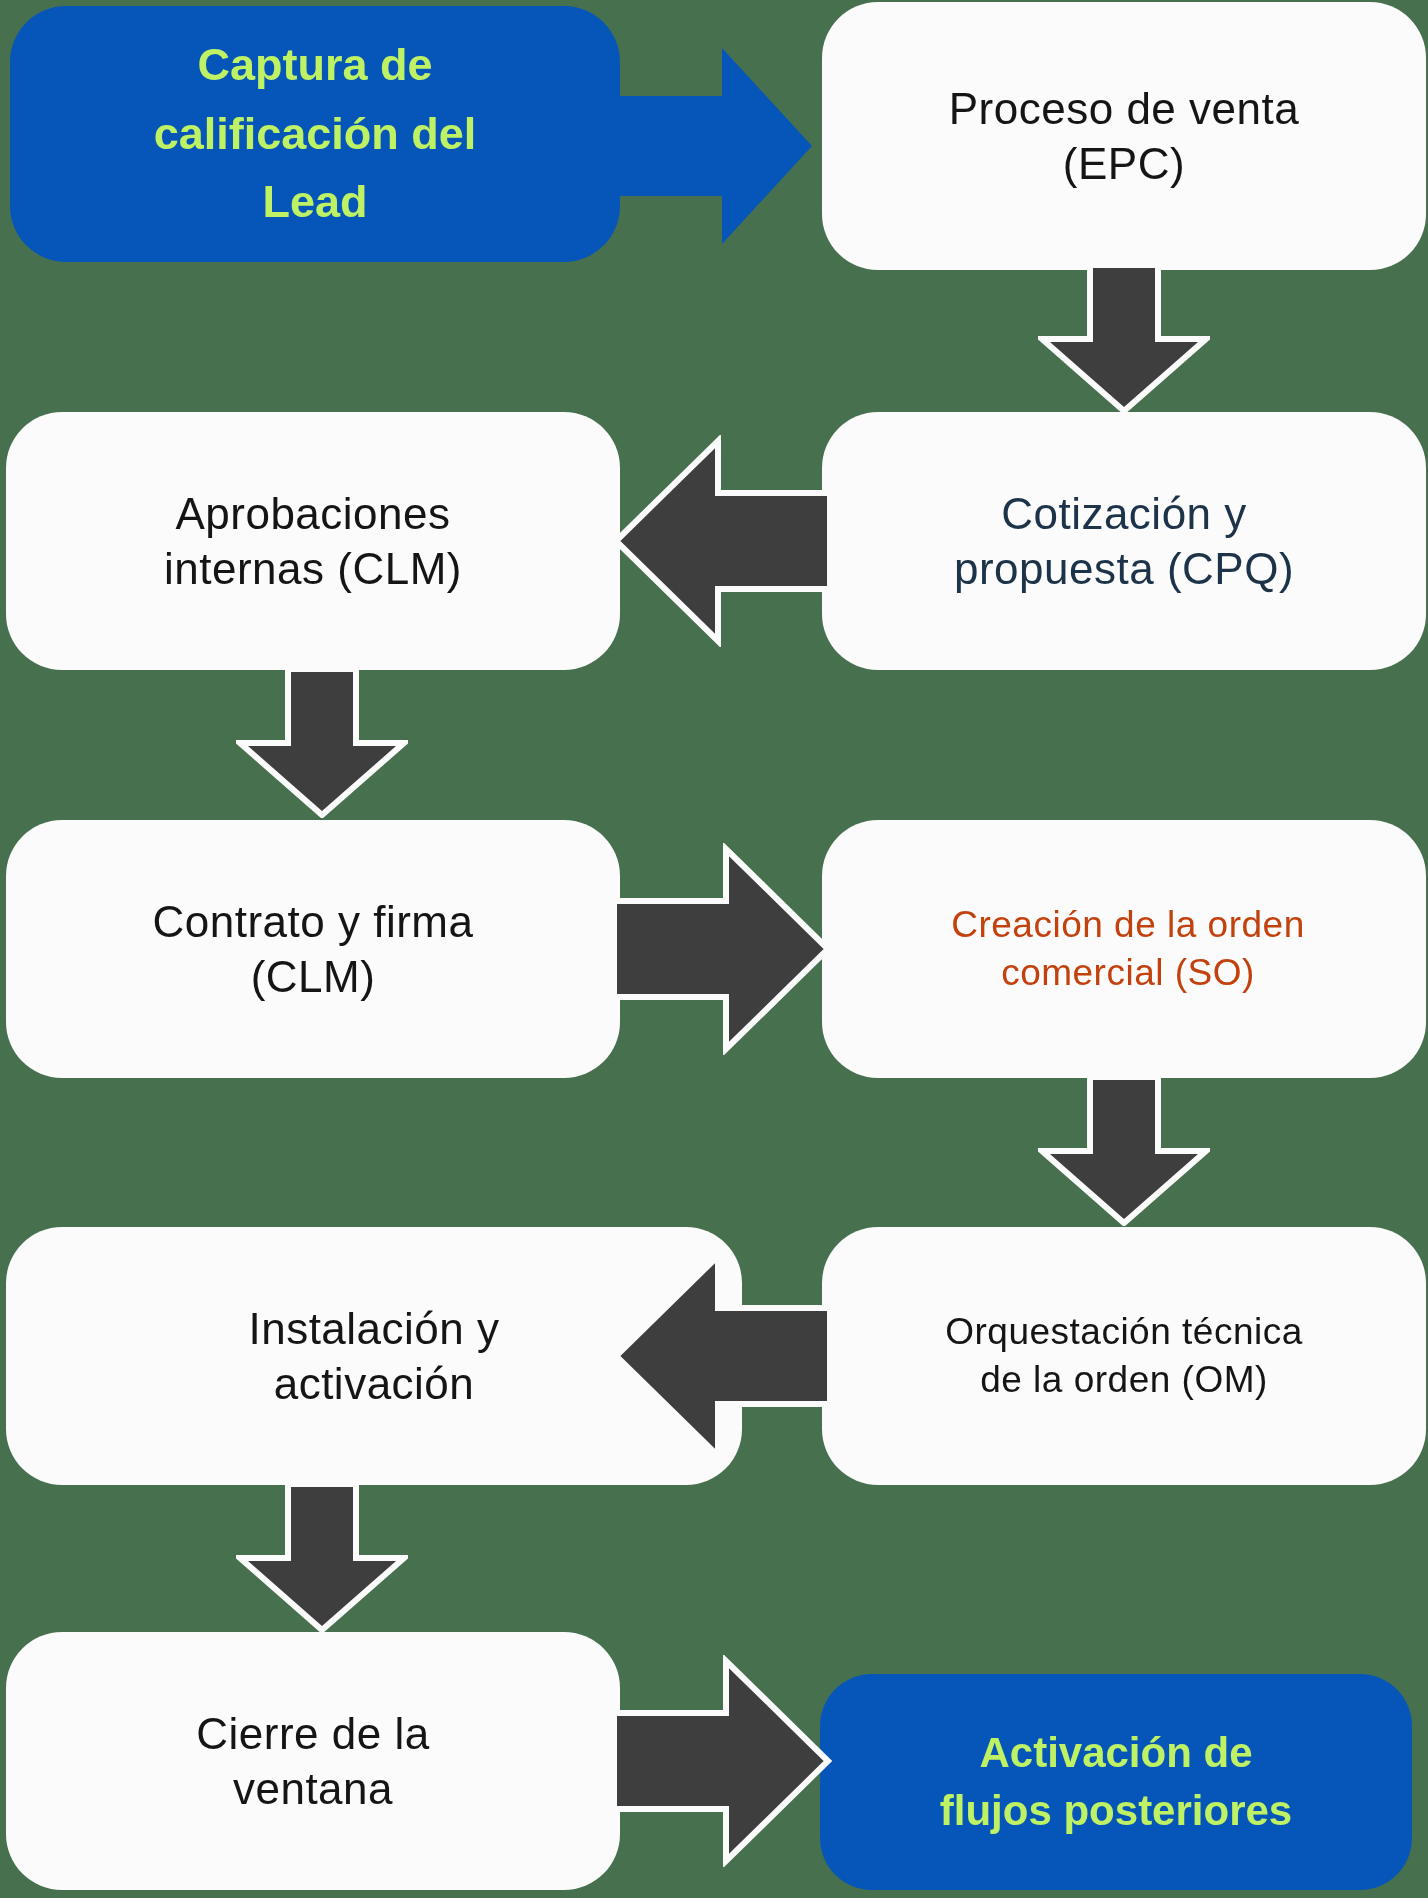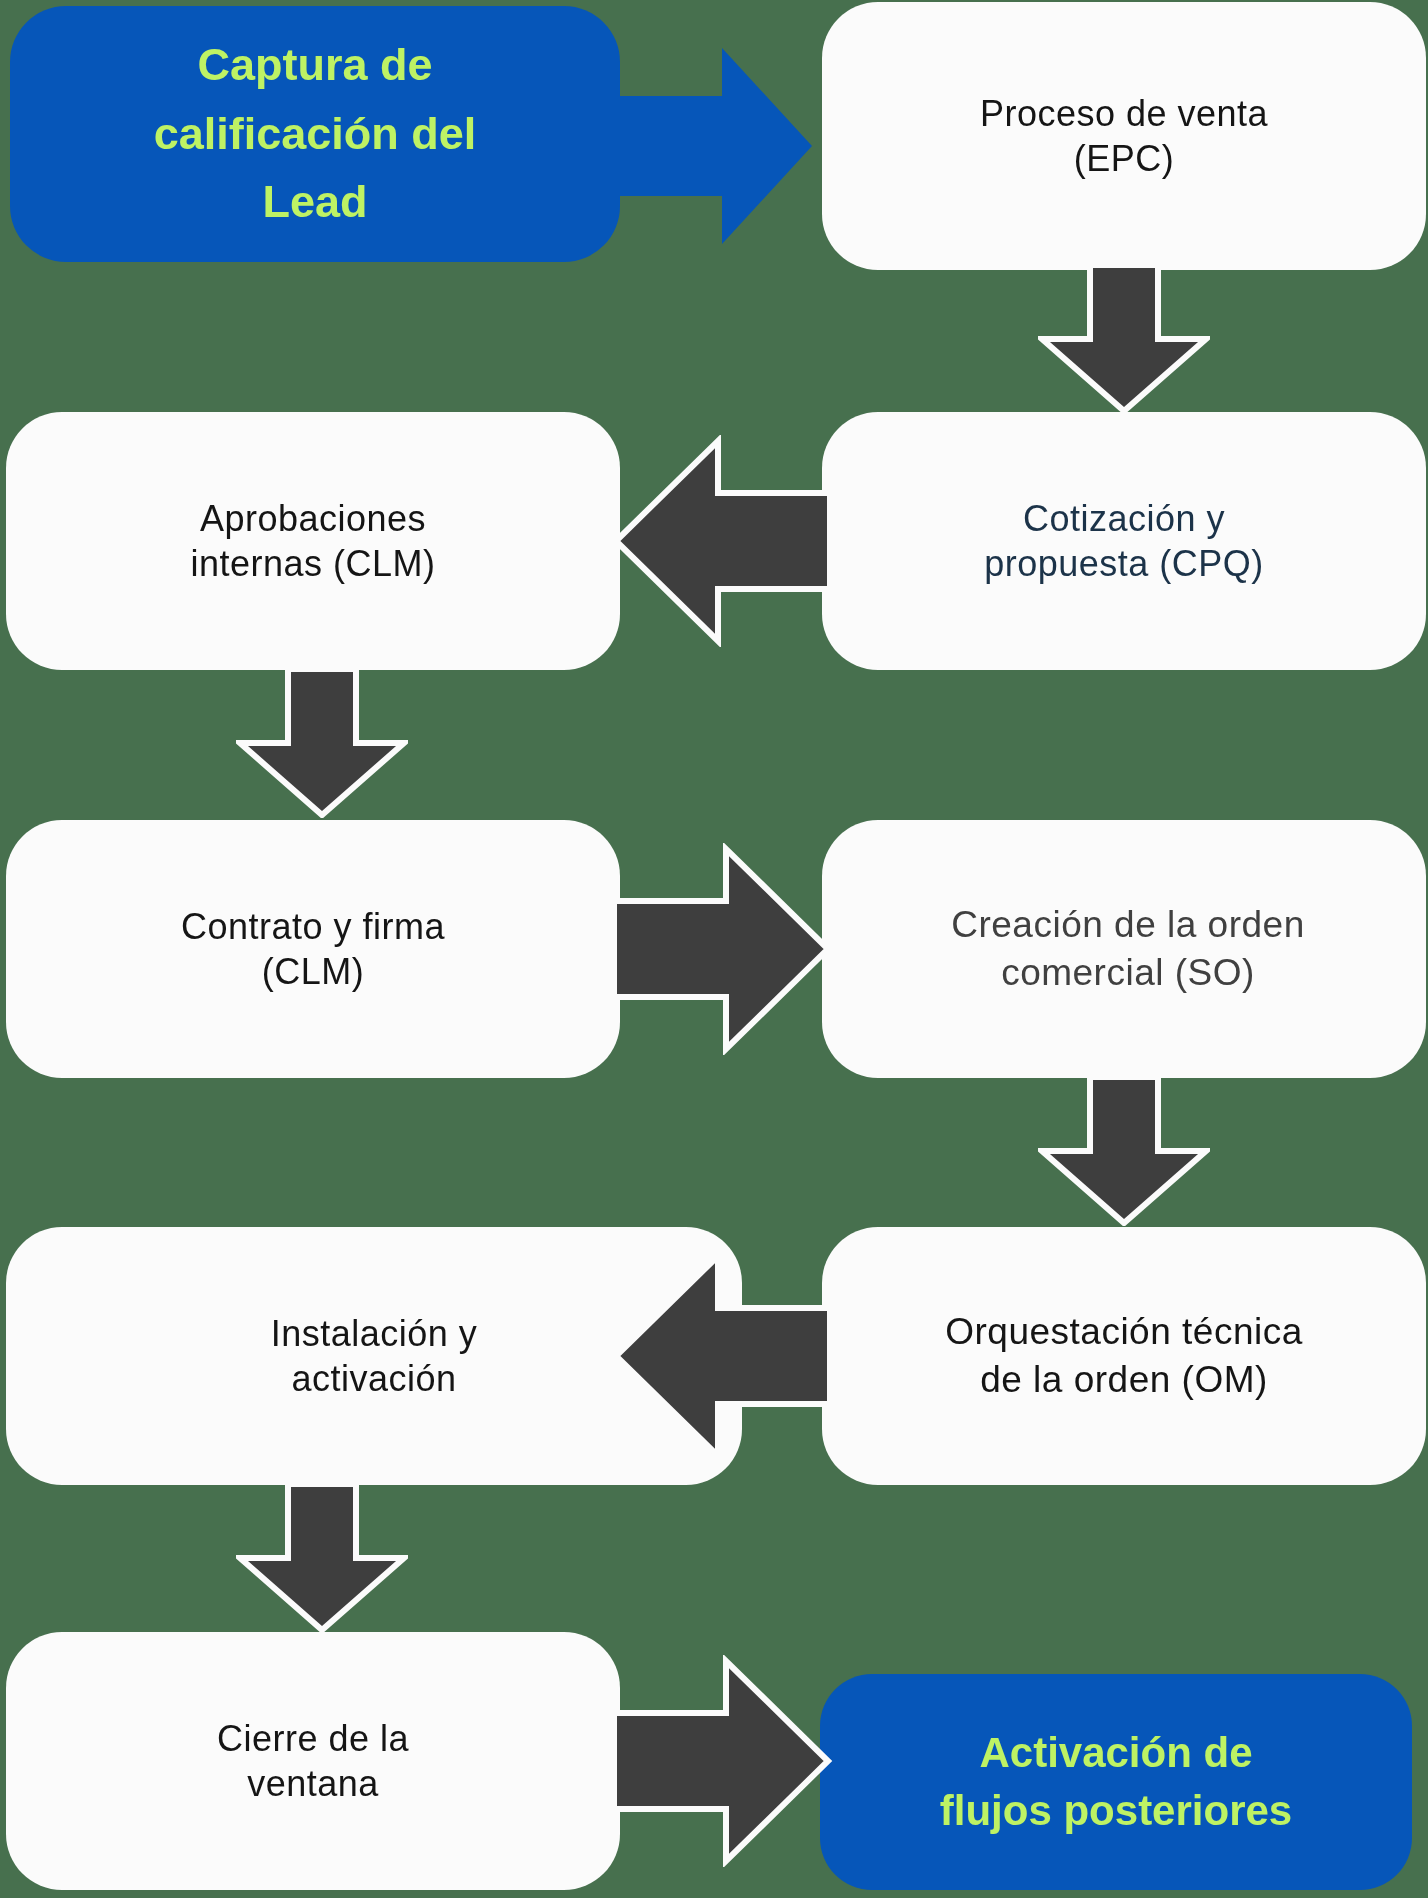--- a/index.html
+++ b/index.html
@@ -20,21 +20,21 @@
     justify-content: center;
     text-align: center;
     white-space: pre-line;
     border-radius: 56px;
     box-sizing: border-box;
     padding: 10px 24px;
   }
   .node--plain {
     background: #FBFBFB;
     color: #151515;
-    font-size: 36px;
+    font-size: 44px;
     font-weight: 300;
     line-height: 1.26;
     letter-spacing: 0.5px;
   }
   .node--accent {
     background: #0656B9;
     color: #FFFFFF;
     font-weight: 700;
   }
   .node--navy { color: #1C3349; }
@@ -86,21 +86,21 @@
 
   <div class="node node--plain" id="node-aprobaciones" style="background: rgb(251, 251, 251);">Aprobaciones
 internas (CLM)</div>
 
   <div class="node node--plain" id="node-contrato" style="background: rgb(251, 251, 251);">Contrato y firma
 (CLM)</div>
 
   <div class="node node--plain node--navy" id="node-cpq" style="background: rgb(251, 251, 251); color: rgb(28, 51, 73);">Cotización y
 propuesta (CPQ)</div>
 
-  <div class="node node--plain node--navy node--small" id="node-creacion" style="background: rgb(251, 251, 251); color: #404040; padding-left: 32px;">Creación de la orden
+  <div class="node node--plain node--navy node--small" id="node-creacion" style="background: rgb(251, 251, 251); color: #c2410c; padding-left: 32px;">Creación de la orden
 comercial (SO)</div>
 
   <div class="node node--plain" id="node-instalacion" style="background: rgb(251, 251, 251);">Instalación y
 activación</div>
 
   <div class="node node--plain" id="node-cierre" style="background: rgb(251, 251, 251);">Cierre de la
 ventana</div>
 
   <div class="node node--plain node--small" id="node-orquestacion" style="background: rgb(251, 251, 251);">Orquestación técnica
 de la orden (OM)</div>

